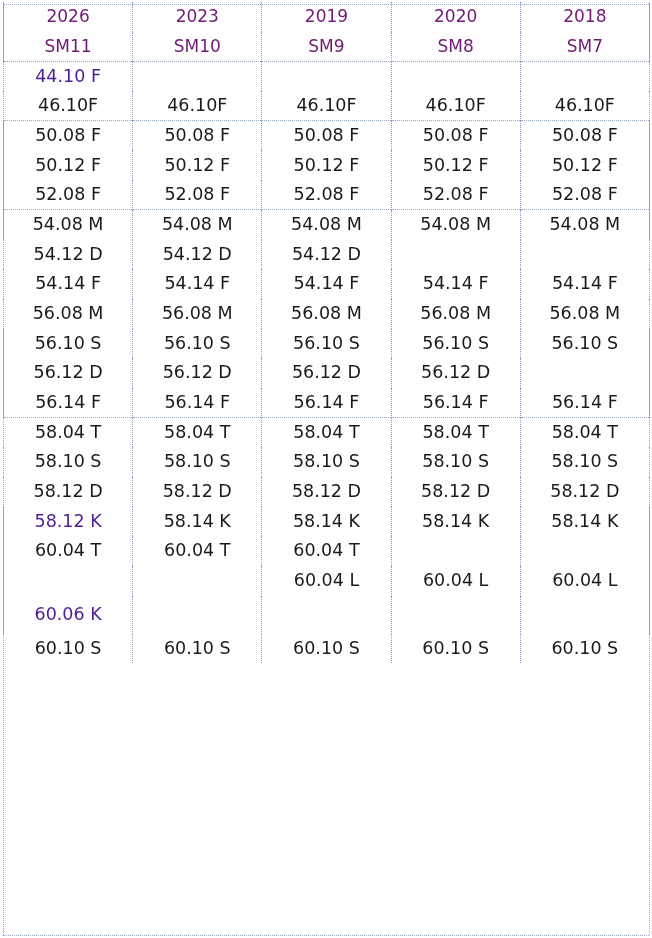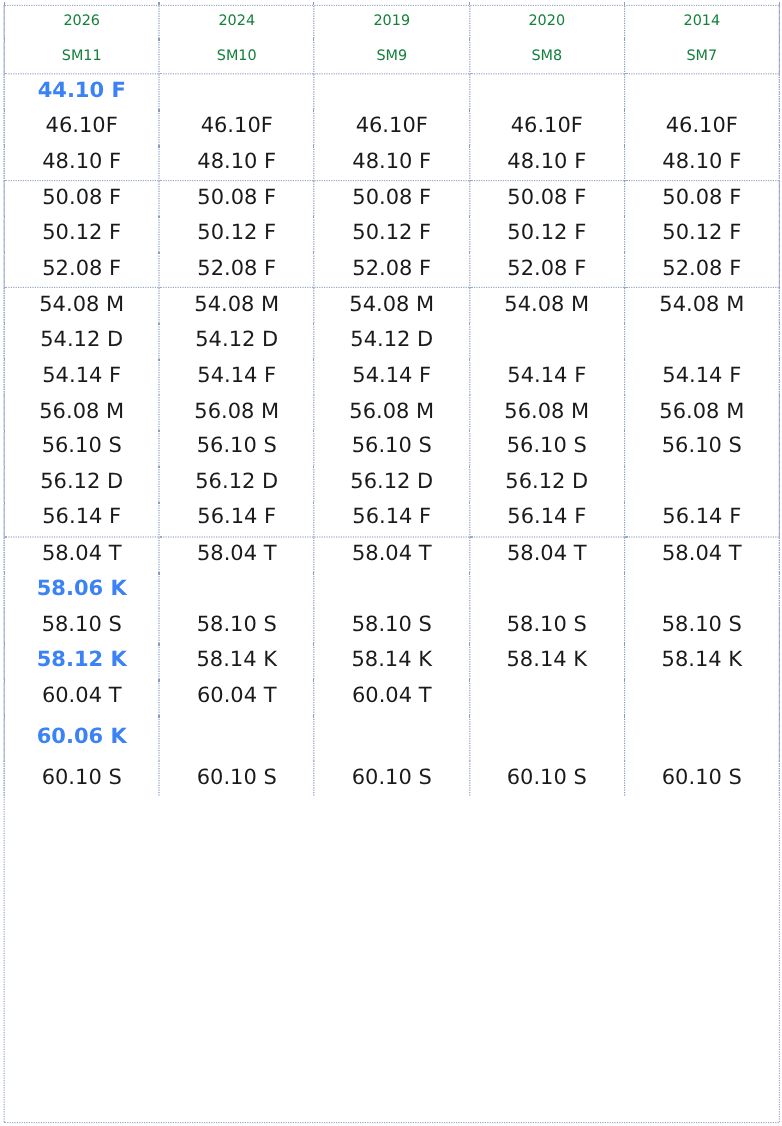--- a/index.html
+++ b/index.html
@@ -35,28 +35,28 @@
     vertical-align: middle;
     font-size: 17.5px;
     line-height: 1;
     color: #1a1a1a;
     border-left: 1px dotted #8a9bbd;
     border-right: 1px dotted #8a9bbd;
     padding: 0;
     white-space: nowrap;
   }
   tr.hdr td.cell {
-    color: #15803d;
-    font-size: 12px;
+    color: #701a75;
+    font-size: 17px;
   }
   
   tr.sep-above td.cell {
     border-top: 1px dotted #9aa9c6;
   }
-  td.bold { font-weight: bold; color: #3b82f6; }
+  td.bold { font-weight: normal; color: #4c1d95; }
   td.tall { height: 38px; }
   td.empty { color: transparent; }
 
   .frame-top, .frame-bottom {
     position: absolute;
     left: 3px;
     width: 646px;
     height: 0;
     border-top: 1px dotted #9aa9c6;
   }
@@ -85,24 +85,24 @@
     <colgroup>
       <col>
         <col>
         <col>
         <col>
         <col>
     </colgroup>
     <tbody id="table-body">
         <tr class="hdr">
           <td class="cell">2026</td>
-          <td class="cell">2024</td>
+          <td class="cell">2023</td>
           <td class="cell">2019</td>
           <td class="cell">2020</td>
-          <td class="cell">2014</td>
+          <td class="cell">2018</td>
         </tr>
         <tr class="hdr">
           <td class="cell">SM11</td>
           <td class="cell">SM10</td>
           <td class="cell">SM9</td>
           <td class="cell">SM8</td>
           <td class="cell">SM7</td>
         </tr>
         <tr class="sep-above">
           <td class="cell bold">44.10 F</td>
@@ -111,27 +111,20 @@
           <td class="cell empty"></td>
           <td class="cell empty"></td>
         </tr>
         <tr>
           <td class="cell">46.10F</td>
           <td class="cell">46.10F</td>
           <td class="cell">46.10F</td>
           <td class="cell">46.10F</td>
           <td class="cell">46.10F</td>
         </tr>
-        <tr>
-          <td class="cell">48.10 F</td>
-          <td class="cell">48.10 F</td>
-          <td class="cell">48.10 F</td>
-          <td class="cell">48.10 F</td>
-          <td class="cell">48.10 F</td>
-        </tr>
         <tr class="sep-above">
           <td class="cell">50.08 F</td>
           <td class="cell">50.08 F</td>
           <td class="cell">50.08 F</td>
           <td class="cell">50.08 F</td>
           <td class="cell">50.08 F</td>
         </tr>
         <tr>
           <td class="cell">50.12 F</td>
           <td class="cell">50.12 F</td>
@@ -196,48 +189,55 @@
           <td class="cell">56.14 F</td>
         </tr>
         <tr class="sep-above">
           <td class="cell">58.04 T</td>
           <td class="cell">58.04 T</td>
           <td class="cell">58.04 T</td>
           <td class="cell">58.04 T</td>
           <td class="cell">58.04 T</td>
         </tr>
         <tr>
-          <td class="cell bold">58.06 K</td>
-          <td class="cell empty"></td>
-          <td class="cell empty"></td>
-          <td class="cell empty"></td>
-          <td class="cell empty"></td>
-        </tr>
-        <tr>
-          <td class="cell">58.10 S</td>
-          <td class="cell">58.10 S</td>
-          <td class="cell">58.10 S</td>
-          <td class="cell">58.10 S</td>
-          <td class="cell">58.10 S</td>
+          <td class="cell">58.10 S</td>
+          <td class="cell">58.10 S</td>
+          <td class="cell">58.10 S</td>
+          <td class="cell">58.10 S</td>
+          <td class="cell">58.10 S</td>
+        </tr>
+        <tr>
+          <td class="cell">58.12 D</td>
+          <td class="cell">58.12 D</td>
+          <td class="cell">58.12 D</td>
+          <td class="cell">58.12 D</td>
+          <td class="cell">58.12 D</td>
         </tr>
         <tr>
           <td class="cell bold">58.12 K</td>
           <td class="cell">58.14 K</td>
           <td class="cell">58.14 K</td>
           <td class="cell">58.14 K</td>
           <td class="cell">58.14 K</td>
         </tr>
         <tr>
           <td class="cell">60.04 T</td>
           <td class="cell">60.04 T</td>
           <td class="cell">60.04 T</td>
           <td class="cell empty"></td>
           <td class="cell empty"></td>
         </tr>
         <tr>
+          <td class="cell empty"></td>
+          <td class="cell empty"></td>
+          <td class="cell">60.04 L</td>
+          <td class="cell">60.04 L</td>
+          <td class="cell">60.04 L</td>
+        </tr>
+        <tr>
           <td class="cell bold tall">60.06 K</td>
           <td class="cell tall empty"></td>
           <td class="cell tall empty"></td>
           <td class="cell tall empty"></td>
           <td class="cell tall empty"></td>
         </tr>
         <tr>
           <td class="cell">60.10 S</td>
           <td class="cell">60.10 S</td>
           <td class="cell">60.10 S</td>

